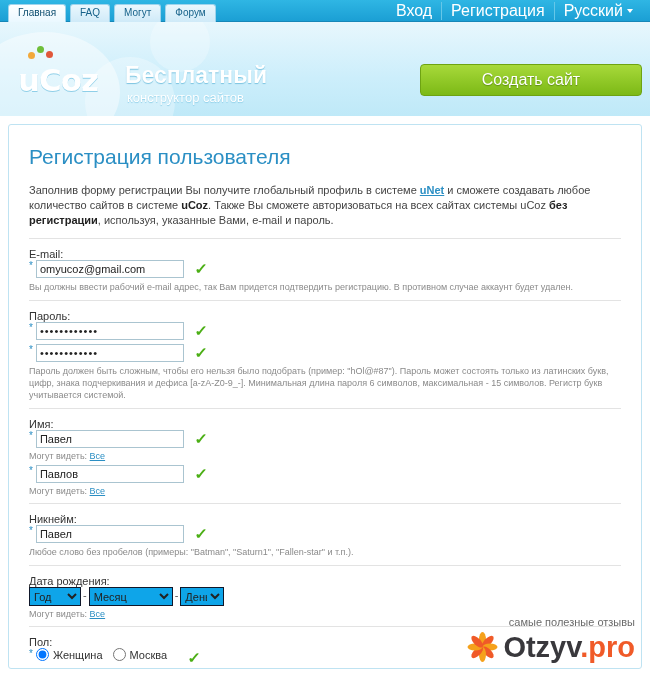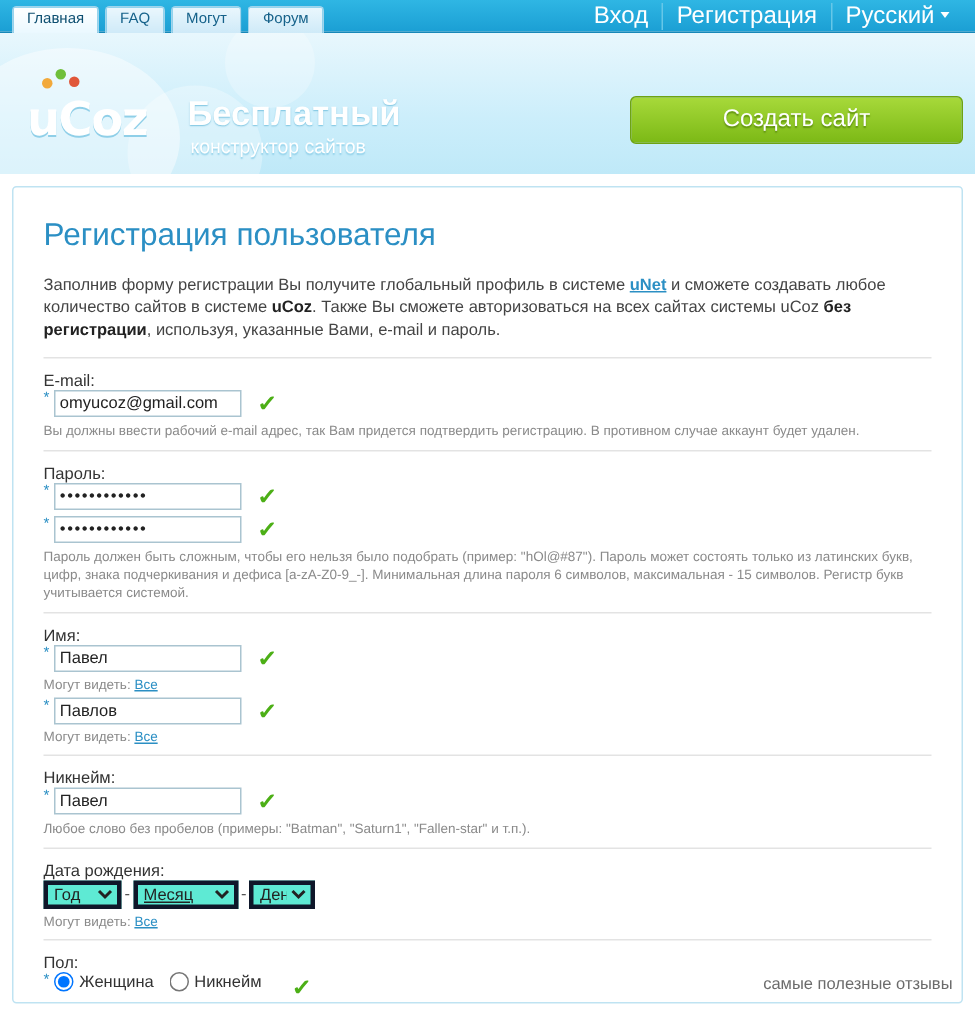--- a/index.html
+++ b/index.html
@@ -120,47 +120,47 @@
   .intro { font-size: 11px; line-height: 15px; color: #444; margin-bottom: 10px; }
   .intro a { color: #2b8fc4; font-weight: bold; text-decoration: underline; margin-top: 16px; }
   .intro b { color: #222; }
 
   .row { display: flex; align-items: flex-start; padding: 6px 0 0 0; flex-direction: column; }
   .sep { border-top: 1px solid #e3e3e3; margin-top: 7px; }
   .lbl { width: 140px; flex: none; font-size: 11px; color: #333; padding-top: 3px; }
   .fields { flex: 1; }
   .star { color: #2b8fc4; margin-right: 3px; font-size: 10px; vertical-align: top; }
   input.txt {
-    width: 125px; height: 18px;
+    width: 148px; height: 18px;
     border: 1px solid #aac4d0;
     font-size: 11px; padding: 1px 3px;
     font-family: "Liberation Sans", sans-serif;
     color: #222;
     vertical-align: middle;
   }
   input.txt.pwd { letter-spacing: 1px; }
   .ok {
     display: inline-block; margin-left: 8px; color: #4caf16;
     font-size: 15px; font-weight: bold; vertical-align: middle;
     transform: scaleX(1.1);
   }
   .hint {
     font-size: 9px; color: #8a8a8a; line-height: 12px;
     margin-top: 3px;
   }
   .smallnote { font-size: 9px; color: #8a8a8a; margin-top: 3px; }
   .smallnote a { color: #2b8fc4; }
 
   select.sel {
-    height: 19px; font-size: 11px; border: 3px solid #0f172a;
+    height: 19px; font-size: 11px; border: 1px solid #0f172a;
     font-family: "Liberation Sans", sans-serif; color: #222;
-    vertical-align: middle; background: #5eead4;
+    vertical-align: middle; background: #0ea5e9;
   }
   select.year { width: 52px; }
-  select.month { width: 70px; text-decoration: underline; }
+  select.month { width: 84px; }
   select.day { width: 44px; }
   select.city { width: 168px; }
   .dash { color: #555; margin: 0 2px; }
 
   .radio-wrap { display: inline-flex; align-items: center; gap: 4px; margin-right: 10px; font-size: 11px; }
   input[type=radio], input[type=checkbox] { margin: 0; vertical-align: middle; }
 
   .captcha-input { width: 84px; height: 22px; border: 1px solid #aac4d0; font-size: 13px; padding: 1px 4px;
     font-family: "Liberation Sans", sans-serif; vertical-align: middle; }
   .captcha-img {
@@ -320,21 +320,21 @@
     <div class="sep"></div>
 
     <div class="row">
       <div class="lbl">Пол:</div>
       <div class="fields">
         <span class="star">*</span><label class="radio-wrap">
           <input type="radio" name="gender" checked="" style="">
           <span>Женщина</span>
         </label><label class="radio-wrap">
           <input type="radio" name="gender" style="">
-          <span>Никнейм</span>
+          <span>Москва</span>
         </label>
         <span class="ok">✓</span>
       </div>
     </div>
 
     <div class="sep"></div>
 
     <div class="row">
       <div class="lbl">Место проживания:</div>
       <div class="fields">
@@ -348,14 +348,29 @@
     <div class="sep"></div>
 
     <div class="row" style="padding-top:8px;">
       <div class="lbl">Код безопасности:</div>
     </div>
 
   </div>
 
   <div class="wm">
     <div class="wm-top">самые полезные отзывы</div>
+    <div class="wm-main">
+      <div class="wm-burst">
+        <span style="transform:rotate(0deg);background:#f5a11b;"></span>
+        <span style="transform:rotate(45deg);background:#f05a28;"></span>
+        <span style="transform:rotate(90deg);background:#f5a11b;"></span>
+        <span style="transform:rotate(135deg);background:#f05a28;"></span>
+        <span style="transform:rotate(180deg);background:#f5a11b;"></span>
+        <span style="transform:rotate(225deg);background:#f05a28;"></span>
+        <span style="transform:rotate(270deg);background:#f5a11b;"></span>
+        <span style="transform:rotate(315deg);background:#f05a28;"></span>
+      </div>
+      <div class="wm-text">
+        <span>Otzyv</span><span class="pro">.pro</span>
+      </div>
+    </div>
   </div>
 </div>
 
 </body></html>

